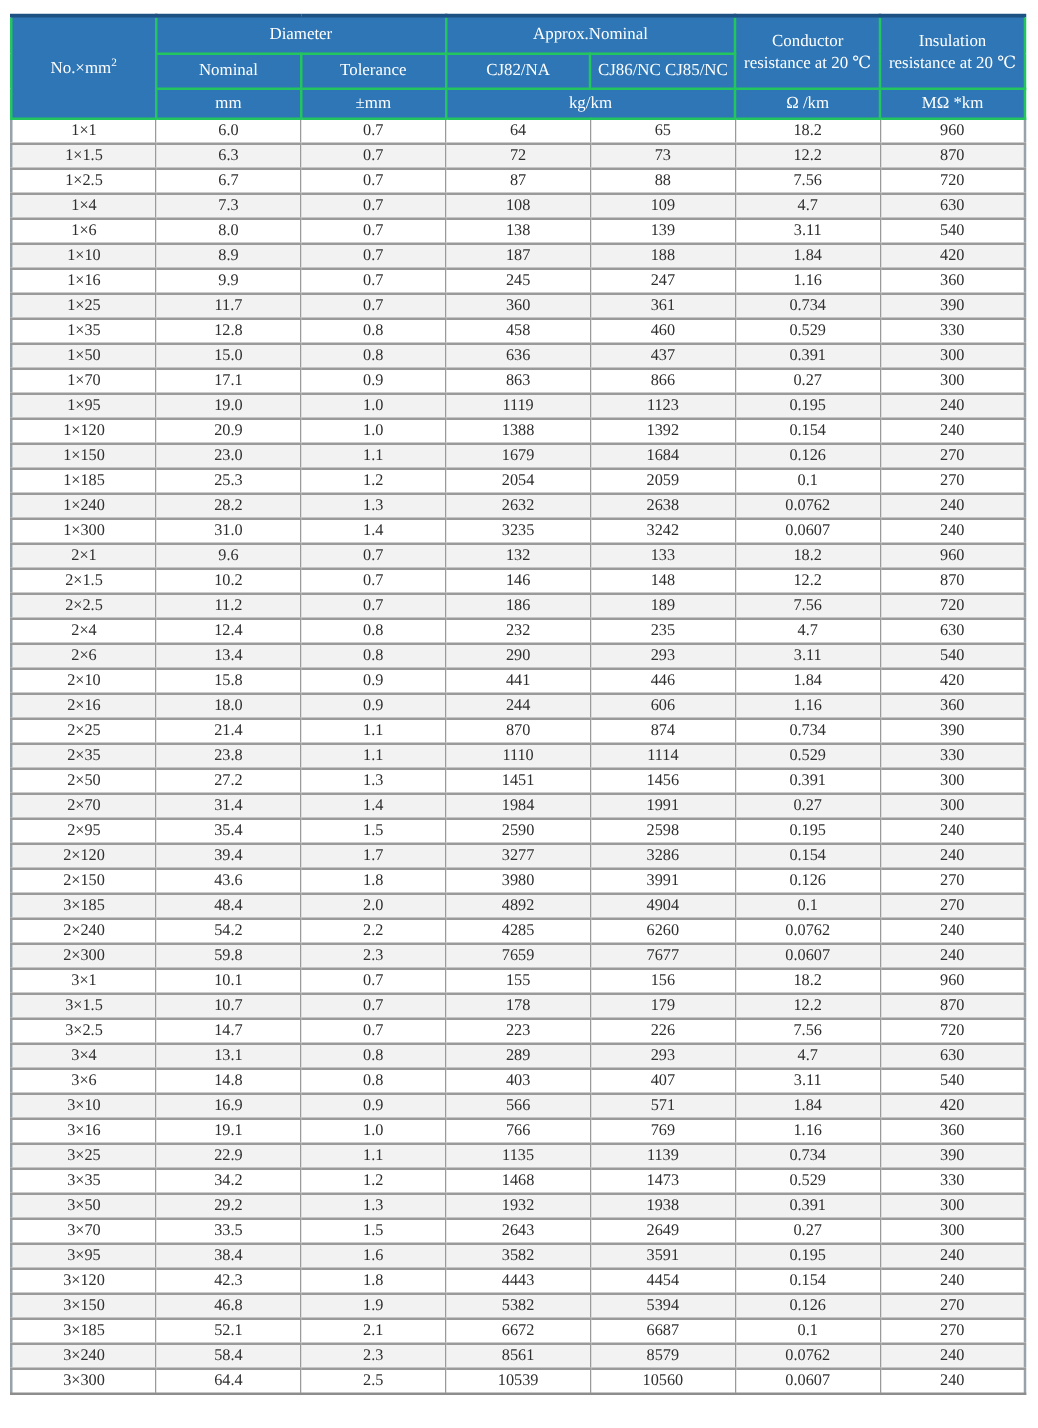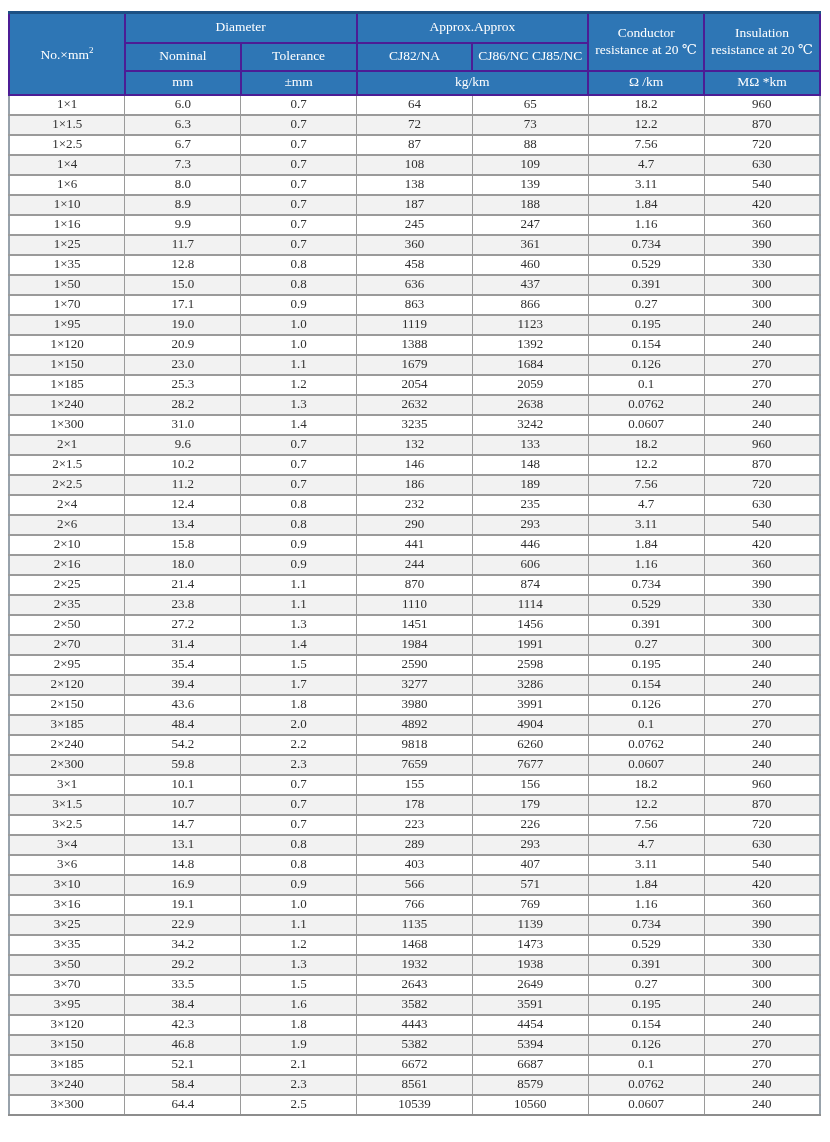--- a/index.html
+++ b/index.html
@@ -17,21 +17,21 @@
   }
   
   thead th {
     background: #2e76b5;
     color: #ffffff;
     font-weight: normal;
     font-size: 13.5px;
     line-height: 1.25;
     text-align: center;
     vertical-align: middle;
-    border: 2px solid #4c1d95;
+    border: 2px solid #22c55e;
     padding: 2px 4px;
   }
   table.spec-table { 
     border-top: 3px solid #1d5184;
     border-left: 2px solid #98a2ab;
     border-right: 2px solid #98a2ab;
     border-bottom: 2px solid #8d8d8d;
   }
   tr.hr1 th { height: 30px; }
   tr.hr2 th { height: 28px; }
@@ -56,21 +56,21 @@
 </style>
 </head>
 <body>
 
 <div class="table-wrap">
   <table class="spec-table">
     <thead>
       <tr class="hr1">
         <th rowspan="3"><span>No.×mm</span><sup>2</sup></th>
         <th colspan="2">Diameter</th>
-        <th colspan="2">Approx.Approx</th>
+        <th colspan="2">Approx.Nominal</th>
         <th rowspan="2">Conductor resistance at 20 ℃</th>
         <th rowspan="2">Insulation resistance at 20 ℃</th>
       </tr>
       <tr class="hr2">
         <th>Nominal</th>
         <th>Tolerance</th>
         <th>CJ82/NA</th>
         <th>CJ86/NC CJ85/NC</th>
       </tr>
       <tr class="hr3">
@@ -367,21 +367,21 @@
           <td>2.0</td>
           <td>4892</td>
           <td>4904</td>
           <td>0.1</td>
           <td>270</td>
         </tr>
         <tr>
           <td>2×240</td>
           <td>54.2</td>
           <td>2.2</td>
-          <td>9818</td>
+          <td>4285</td>
           <td>6260</td>
           <td>0.0762</td>
           <td>240</td>
         </tr>
         <tr>
           <td>2×300</td>
           <td>59.8</td>
           <td>2.3</td>
           <td>7659</td>
           <td>7677</td>

